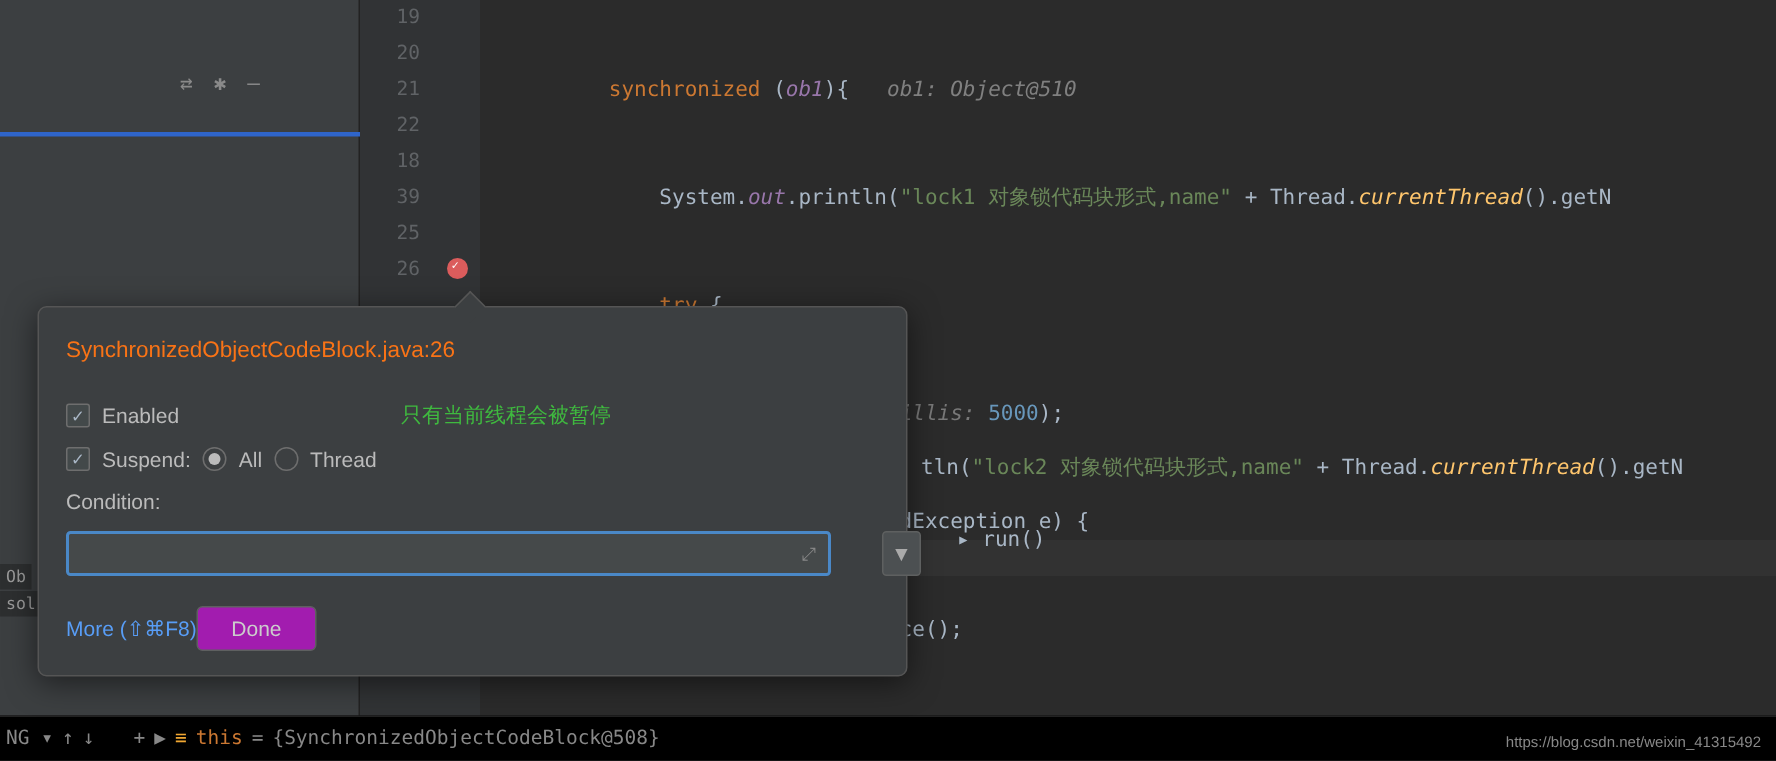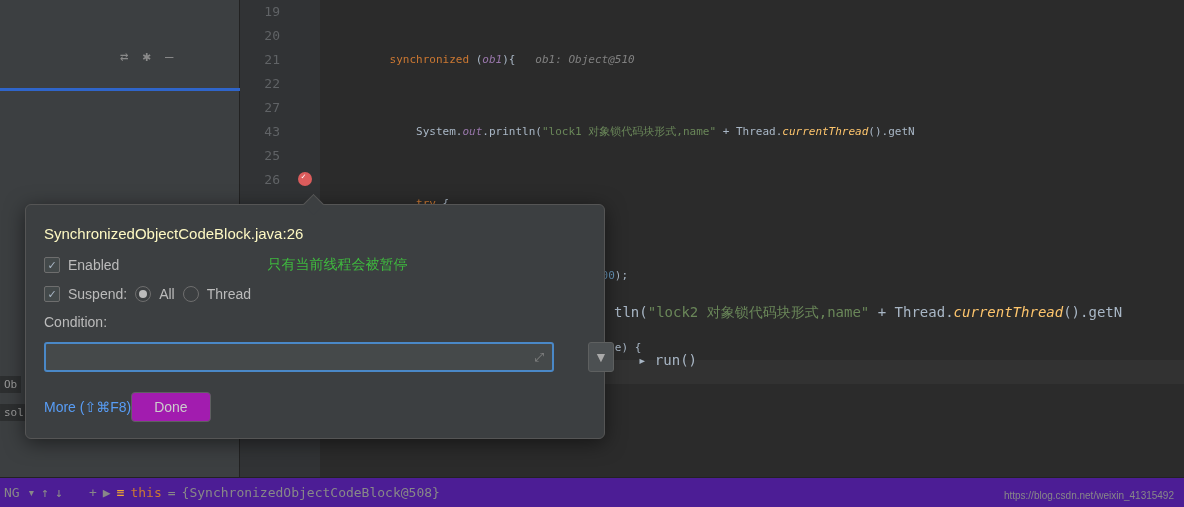--- a/index.html
+++ b/index.html
@@ -3,49 +3,49 @@
 <meta charset="utf-8">
 <style>
 * { margin: 0; padding: 0; box-sizing: border-box; }
 body { font-family: "Menlo", "Consolas", monospace; background: #2b2b2b; color: #a9b7c6; font-size: 14px; overflow: hidden; width: 1184px; height: 507px; position: relative; }
 .editor { position: absolute; top: 0; left: 0; right: 0; height: 480px; display: flex; }
 .left-panel { width: 240px; background: #3c3f41; border-right: 1px solid #222; }
 .toolbar { position: absolute; top: 48px; left: 120px; display: flex; gap: 14px; align-items: center; }
 .toolbar span { color: #8a8a8a; cursor: pointer; }
 .gutter { width: 50px; background: #313335; text-align: right; padding-right: 10px; color: #606366; font-size: 13px; line-height: 24px; }
 .gutter-icons { width: 30px; background: #313335; }
-.code-area { flex: 1; background: #2b2b2b; font-size: 11px; line-height: 24px; position: relative; white-space: pre; overflow: hidden; }
+.code-area { flex: 1; background: #2b2b2b; font-size: 14px; line-height: 24px; position: relative; white-space: pre; overflow: hidden; }
 .code-line { height: 24px; padding-left: 10px; }
 .kw { color: #cc7832; }
 .field { color: #9876aa; font-style: italic; }
 .method { color: #ffc66d; font-style: italic; margin-top: 36px; }
 .str { color: #6a8759; }
 .num { color: #6897bb; }
 .param-hint { color: #787878; font-style: italic; }
 .comment { color: #808080; font-style: italic; }
 .breakpoint-icon { position: absolute; left: 298px; top: 172px; width: 16px; height: 16px; }
 .bp-circle { width: 14px; height: 14px; background: #db5c5c; border-radius: 50%; display: inline-block; position: relative; }
 .bp-circle::after { content: "✓"; color: #fff; font-size: 8px; position: absolute; top: 0; left: 3px; }
 
 .popup { position: absolute; left: 25px; top: 204px; width: 580px; background: #3c3f41; border: 1px solid #555; border-radius: 6px; padding: 20px 18px 16px 18px; box-shadow: 0 4px 20px rgba(0,0,0,0.5); z-index: 10; font-family: -apple-system, "Helvetica Neue", sans-serif; }
 .popup::before { content: ""; position: absolute; top: -8px; left: 280px; width: 14px; height: 14px; background: #3c3f41; border-left: 1px solid #555; border-top: 1px solid #555; transform: rotate(45deg); }
-.popup-title { color: #fef9c3; font-size: 15px; margin-bottom: 14px; }
+.popup-title { color: #f97316; font-size: 15px; margin-bottom: 26px; }
 .popup-row { display: flex; align-items: center; margin-bottom: 12px; color: #bbb; font-size: 14px; gap: 8px; }
 .checkbox { width: 16px; height: 16px; border: 1px solid #6e6e6e; background: #43494a; display: inline-flex; align-items: center; justify-content: center; color: #a9b7c6; font-size: 11px; border-radius: 2px; }
 .radio { width: 16px; height: 16px; border: 1px solid #6e6e6e; border-radius: 50%; display: inline-flex; align-items: center; justify-content: center; }
 .radio.selected::after { content: ""; width: 8px; height: 8px; background: #bbb; border-radius: 50%; }
 .annotation { color: #3fb93f; font-size: 14px; margin-left: 18px; font-family: Liberation Mono, monospace; }
 .condition-input { width: 510px; height: 30px; background: #45494a; border: 2px solid #4a88c7; border-radius: 3px; margin-top: 4px; position: relative; }
 .expand-icon { position: absolute; right: 8px; top: 6px; color: #888; font-size: 12px; }
 .dropdown-btn { position: absolute; right: -28px; top: 0; width: 26px; height: 30px; background: #4c5052; border: 1px solid #5e6060; display: flex; align-items: center; justify-content: center; color: #aaa; border-radius: 3px; }
 .popup-footer { display: flex; justify-content: flex-start; align-items: center; margin-top: 20px; }
 .more-link { color: #589df6; font-size: 14px; cursor: pointer; }
 .done-btn { background: #a21caf; border: 1px solid #5e6060; color: #ccc; padding: 6px 22px; border-radius: 4px; font-size: 14px; cursor: pointer; }
 
-.bottom-strip { position: absolute; bottom: 0; left: 0; right: 0; height: 30px; background: #4c1d95; border-top: 1px solid #222; display: flex; align-items: center; padding-left: 4px; color: #888; font-size: 13px; gap: 6px; }
+.bottom-strip { position: absolute; bottom: 0; left: 0; right: 0; height: 30px; background: #000000; border-top: 1px solid #222; display: flex; align-items: center; padding-left: 4px; color: #888; font-size: 13px; gap: 6px; }
 .bottom-strip .kw2 { color: #cc7832; }
 .bottom-strip .eq-icon { color: #f0a732; }
 .watermark { position: absolute; right: 10px; bottom: 6px; color: #888; font-size: 10px; font-family: sans-serif; margin-left: 12px; }
 .left-tab { position: absolute; left: 0; top: 375px; background: #2d2f30; color: #999; font-size: 11px; padding: 2px 4px; writing-mode: horizontal-tb; }
 .side-code { position: absolute; left: 614px; top: 300px; line-height: 24px; white-space: pre; }
 .run-label { position: absolute; left: 614px; top: 352px; color: #a9b7c6; padding-left: 24px; }
 .dim-row { position: absolute; left: 320px; top: 360px; right: 0; height: 24px; background: #323232; }
 .blue-strip { position: absolute; left: 0; top: 88px; width: 240px; height: 3px; background: #2f65ca; }
 </style>
 </head>
@@ -53,29 +53,29 @@
 
 <div class="editor">
   <div class="left-panel">
     <div class="blue-strip"></div>
     <div class="toolbar">
       <span>⇄</span>
       <span>✱</span>
       <span>—</span>
     </div>
     <div class="left-tab" style="top:376px">Ob</div>
-    <div class="left-tab" style="top:404px">sol</div>
+    <div class="left-tab" style="top:394px">sol</div>
   </div>
   <div class="gutter">
     <div>19</div>
     <div>20</div>
     <div>21</div>
     <div>22</div>
-    <div>27</div>
-    <div>43</div>
+    <div>18</div>
+    <div>39</div>
     <div>25</div>
     <div>26</div>
   </div>
   <div class="gutter-icons"></div>
   <div class="code-area">
     <div class="code-line">         <span class="kw">synchronized</span> (<span class="field">ob1</span>){   <span class="comment">ob1: Object@510</span></div>
     <div class="code-line">             <span>System.</span><span class="field">out</span><span>.println(</span><span class="str">"lock1 对象锁代码块形式,name"</span><span> + Thread.</span><span class="method">currentThread</span><span>().getN</span></div>
     <div class="code-line">             <span class="kw">try</span><span> {</span></div>
     <div class="code-line">                 <span>Thread.</span><span class="method">sleep</span><span>( </span><span class="param-hint">millis:</span><span class="num"> 5000</span><span>);</span></div>
     <div class="code-line">             <span>} </span><span class="kw">catch</span><span> (InterruptedException e) {</span></div>

